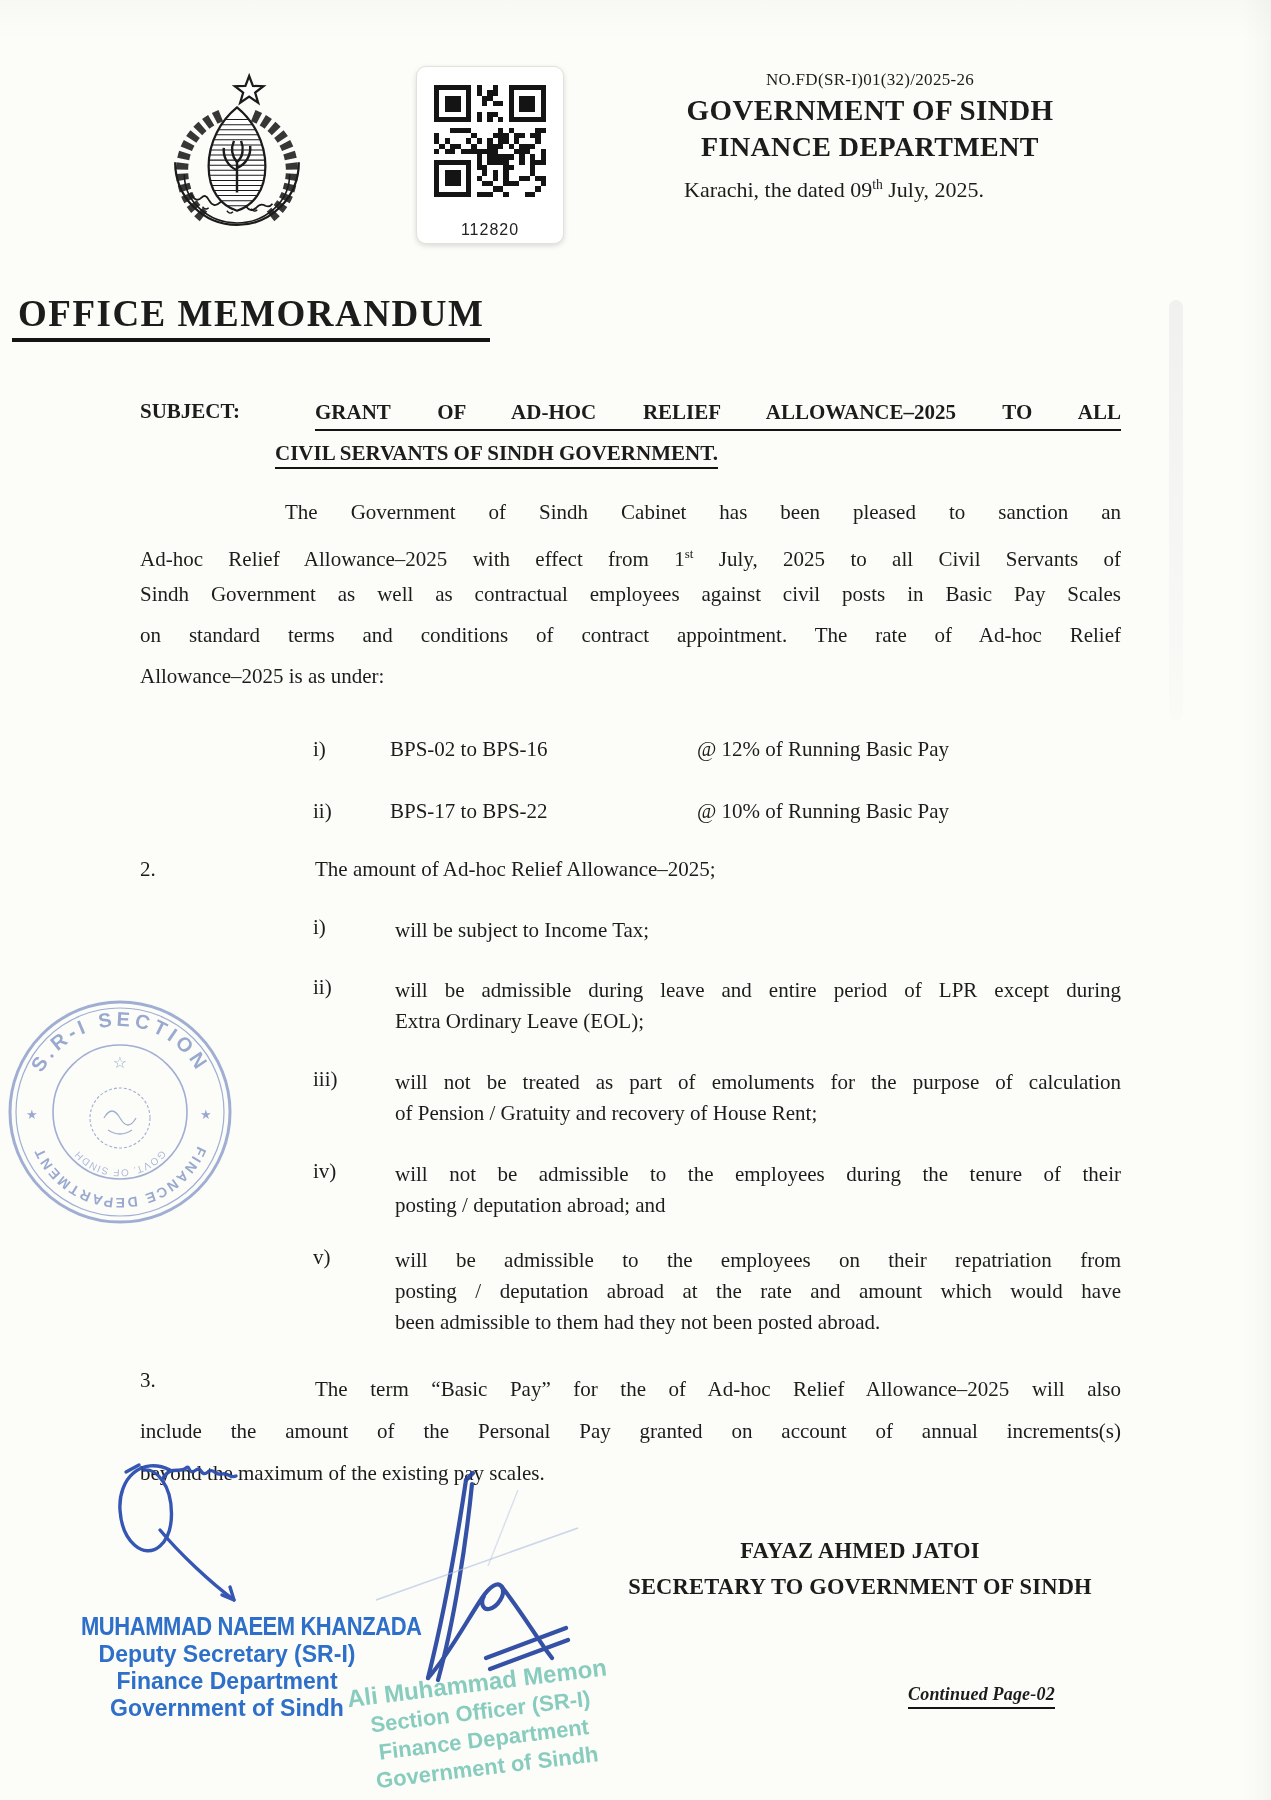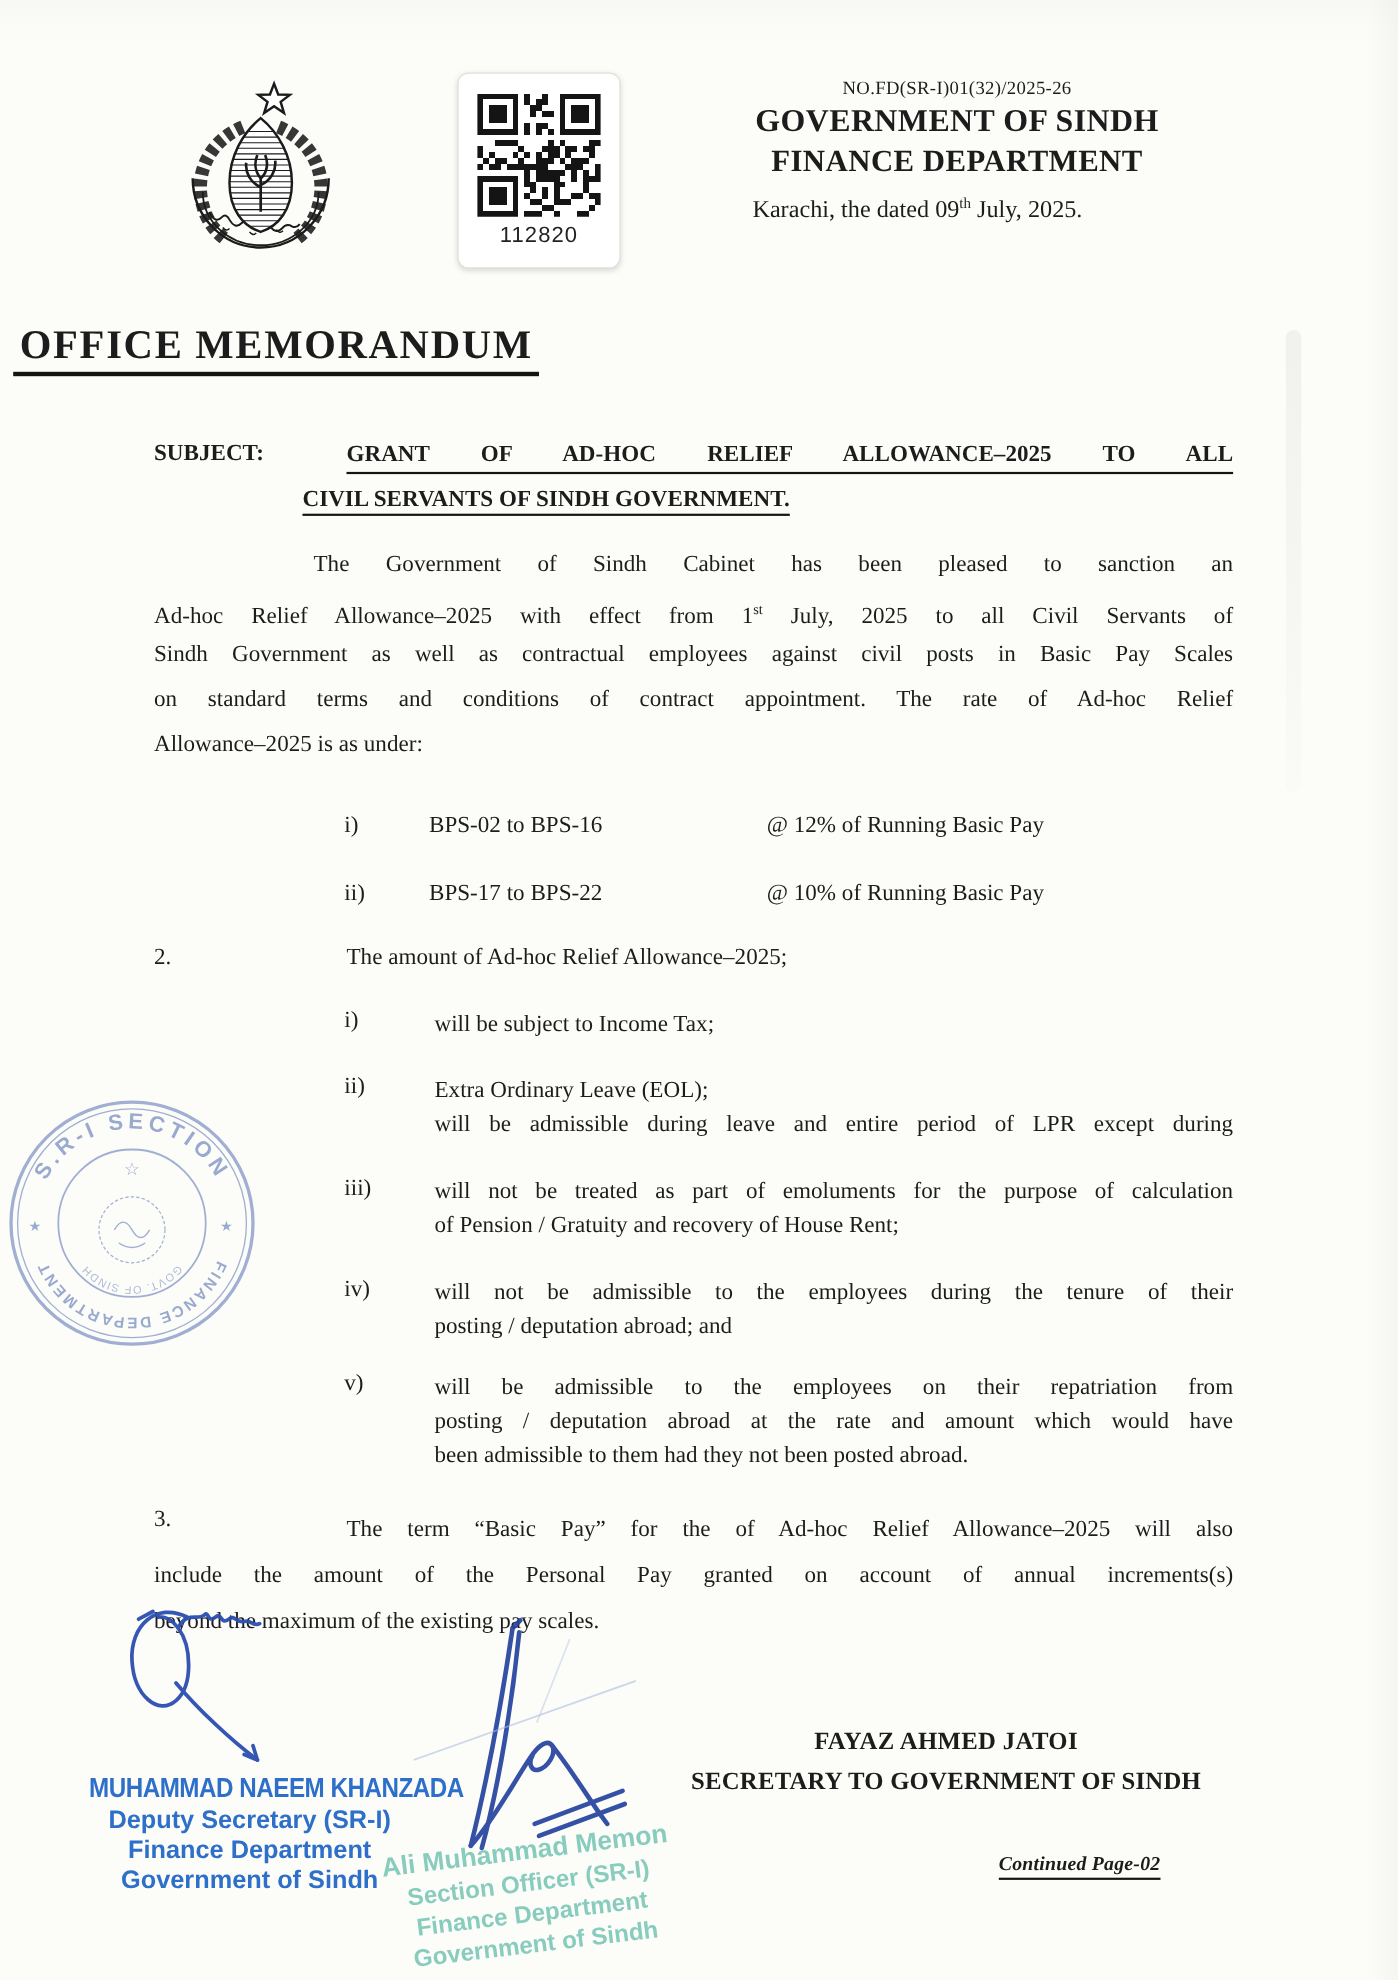--- a/index.html
+++ b/index.html
@@ -15,21 +15,21 @@
   }
   .abs{position:absolute;}
   
   .qr-sticker{
     left:416px;top:66px;width:146px;height:176px;
     background:#fff;border:1px solid #e2e2dc;border-radius:10px;
     box-shadow:0 2px 5px rgba(120,120,115,0.25);
     display:flex;flex-direction:column;align-items:center;justify-content:flex-start;
   }
   .qr-sticker svg{margin-top:18px;}
-  .qr-number{font-family:"Liberation Sans",sans-serif;font-size:20px;color:#222;margin-top:6px;letter-spacing:1px;}
+  .qr-number{font-family:"Liberation Sans",sans-serif;font-size:16px;color:#222;margin-top:24px;letter-spacing:1px;}
   .hdr-right{left:588px;top:70px;width:564px;text-align:center;}
   .hdr-ref{font-size:17px;letter-spacing:.3px;font-family:Liberation Serif, serif;}
   .hdr-org{font-size:29px;font-weight:700;margin-top:4px;letter-spacing:.4px;}
   .hdr-dept{font-size:28px;font-weight:700;margin-top:4px;letter-spacing:.4px;}
   .hdr-date{font-size:22px;margin-top:14px;transform:translateX(-36px);}
   sup{font-size:.62em;}
   
   .memo-title-wrap{left:0;top:292px;width:1271px;text-align:left;}
   .memo-title{
     display:inline-block;font-size:37px;font-weight:700;letter-spacing:1.5px;
@@ -49,21 +49,21 @@
   .indent2{padding-left:175px;}
   .clausenum{font-size:21px;}
   .subline{height:31px;line-height:31px;font-size:21px;text-align:justify;text-align-last:justify;}
   .subline.last{text-align-last:left;}
   .subtext{left:395px;width:726px;}
   .numcol{left:313px;font-size:21px;}
   .ratecol-range{left:390px;font-size:21px;}
   .ratecol-rate{left:697px;font-size:21px;}
   
   .fayaz{left:560px;top:1538px;width:600px;text-align:center;font-weight:700;}
-  .fayaz .nm{font-size:22.5px;letter-spacing:.3px;margin-top:32px;}
+  .fayaz .nm{font-size:22.5px;letter-spacing:.3px;}
   .fayaz .tl{font-size:22.5px;margin-top:10px;letter-spacing:.2px;text-align:center;}
   .stamp-deputy{
     left:61px;top:1612px;width:332px;text-align:center;
     font-family:"Liberation Sans",sans-serif;font-weight:700;color:#2d6fc9;
   }
   .stamp-deputy .nm{font-size:25px;letter-spacing:-.5px;transform:scaleX(.88);transform-origin:center;white-space:nowrap;}
   .stamp-deputy .ln{font-size:23px;line-height:27px;}
   .stamp-deputy .ln:first-of-type{margin-top:4px;}
   .stamp-memon{
     left:312px;top:1668px;width:340px;text-align:center;
@@ -155,22 +155,22 @@
   <span class="abs clausenum" style="left:140px;top:857px">2.</span>
   <span class="abs clausenum" style="left:315px;top:857px">The amount of Ad-hoc Relief Allowance–2025;</span>
 
   <span class="abs numcol" style="top:915px">i)</span>
   <div class="abs subtext" style="top:915px">
     <div class="subline last">will be subject to Income Tax;</div>
   </div>
 
   <span class="abs numcol" style="top:975px">ii)</span>
   <div class="abs subtext" style="top:975px">
+    <div class="subline">will be admissible during leave and entire period of LPR except during</div>
     <div class="subline last">Extra Ordinary Leave (EOL);</div>
-    <div class="subline">will be admissible during leave and entire period of LPR except during</div>
   </div>
 
   <span class="abs numcol" style="top:1067px">iii)</span>
   <div class="abs subtext" style="top:1067px">
     <div class="subline">will not be treated as part of emoluments for the purpose of calculation</div>
     <div class="subline last">of Pension / Gratuity and recovery of House Rent;</div>
   </div>
 
   <span class="abs numcol" style="top:1159px">iv)</span>
   <div class="abs subtext" style="top:1159px">

